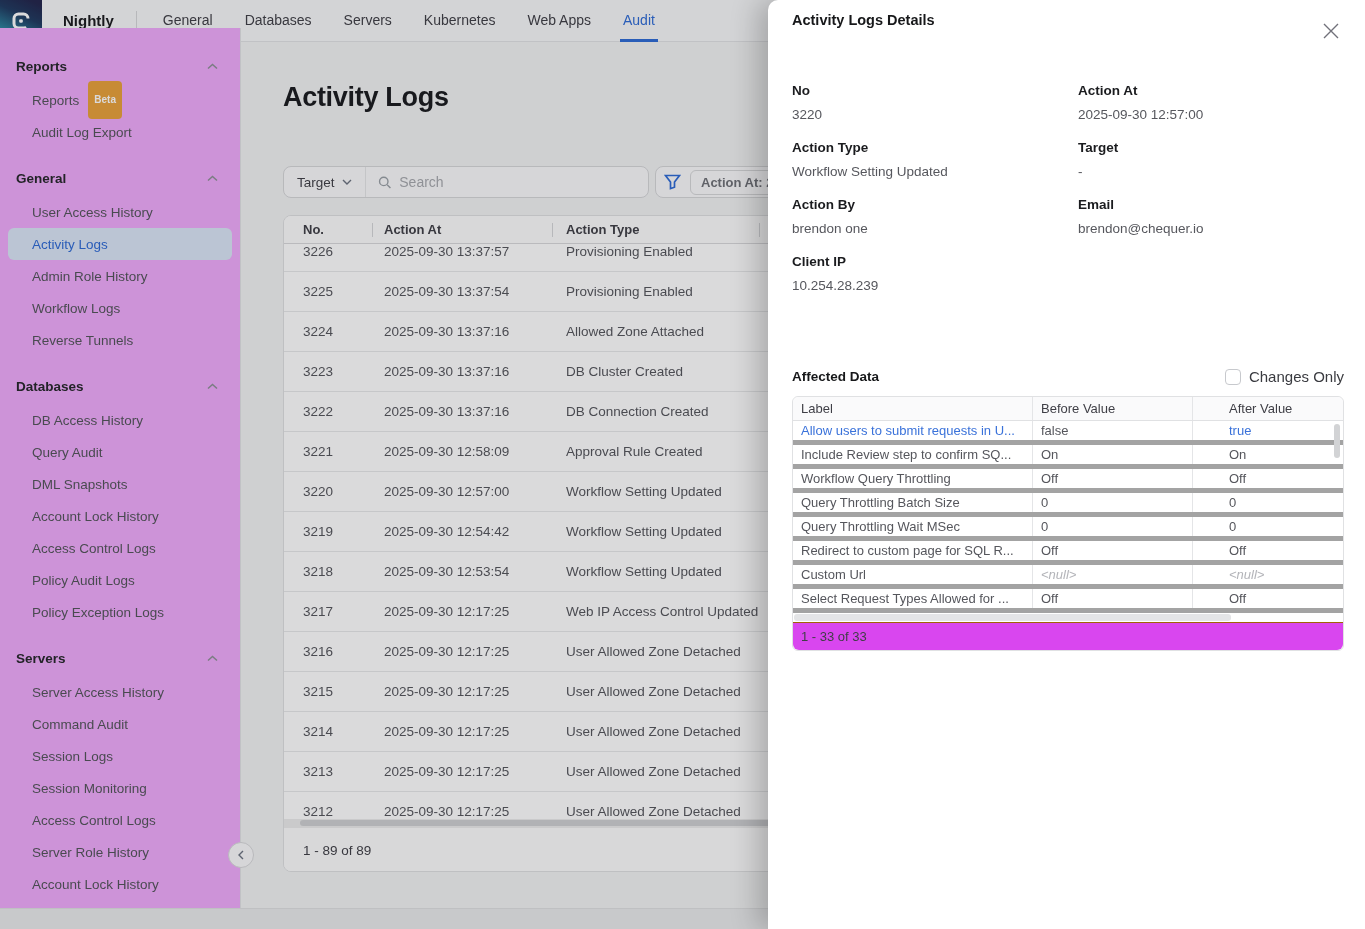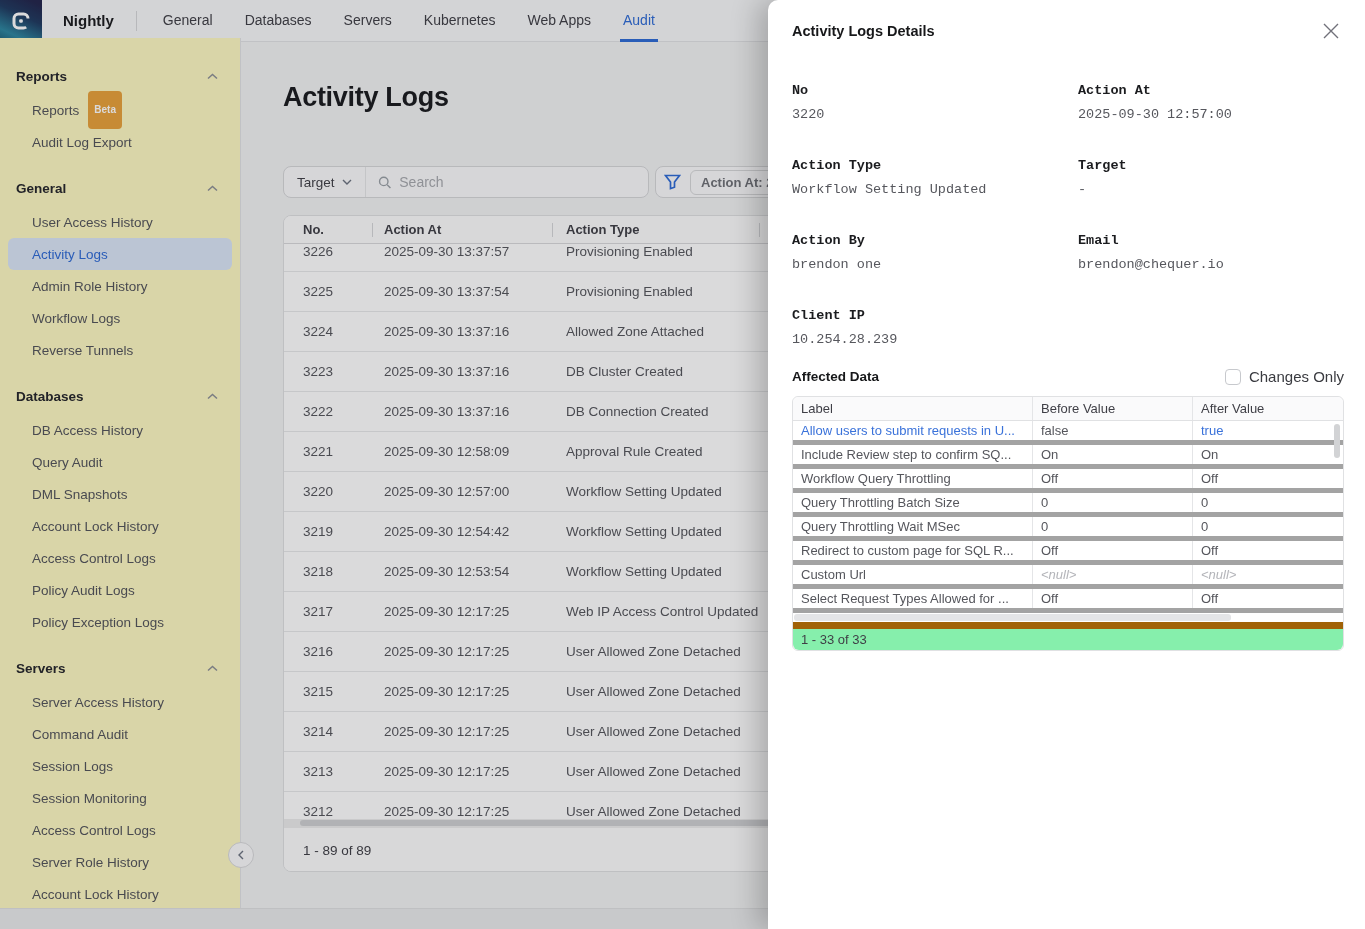--- a/index.html
+++ b/index.html
@@ -13,21 +13,21 @@
           background:linear-gradient(205deg,#23254c 8%,#1f3a60 40%,#2c86a0 78%,#1d5f77 100%);
           display:flex; align-items:center; justify-content:center; cursor:pointer; }
   .brand { margin-left:21px; font-weight:bold; font-size:15px; color:#1a1b1e; }
   .nav-divider { width:1px; height:20px; background:#d6d7d9; margin:0 26px 0 22px; }
   .tabs { display:flex; gap:32px; height:42px; }
   .tab { font-size:14px; color:#3f3f46; line-height:40px; position:relative; cursor:pointer; white-space:nowrap; }
   .tab.active { color:#2e6bd6; }
   .tab.active::after { content:""; position:absolute; left:-3px; right:-3px; bottom:0; height:3px; background:#2e6bd6; }
 
   
-  .sidebar { position:absolute; top:38px; left:0; width:241px; bottom:21px; background:#fef9c3;
+  .sidebar { position:absolute; top:28px; left:0; width:241px; bottom:21px; background:#f0abfc;
              border-right:1px solid #e2e3e5; padding-top:20px; overflow:hidden; }
   .section { margin-bottom:12px; }
   .section-title { display:flex; justify-content:space-between; align-items:center;
                    padding:0 22px 0 16px; height:36px; font-size:13.5px; font-weight:bold; color:#26272b; cursor:pointer; }
   .side-item { height:32px; margin:0 8px; padding-left:24px; border-radius:6px; font-size:13.5px;
                color:#54555b; display:flex; align-items:center; cursor:pointer; white-space:nowrap; }
   .side-item.active { background:#dbe6f7; color:#2e6bd6; }
   .badge { background:#e9a23b; color:#fff; font-size:10px; font-weight:bold; padding:13px 6px;
            border-radius:4px; margin-left:9px; line-height:12px; }
   .collapse-btn { position:absolute; left:228px; top:842px; width:26px; height:26px; border-radius:50%;
@@ -69,49 +69,49 @@
                color:#3f3f46; background:#fdfdfd; }
 
   .bottom-strip { position:absolute; left:0; right:0; top:908px; height:21px; background:#eaebec; border-top:1px solid #dfe0e2; }
 
   
   .dim { position:absolute; inset:0; background:rgba(16,19,26,0.155); z-index:10; }
 
   
   .drawer { position:absolute; top:0; left:768px; width:597px; height:929px; background:#fff; z-index:20;
             border-top-left-radius:10px; box-shadow:-10px 0 28px rgba(0,0,0,0.22); }
-  .drawer-title { position:absolute; left:24px; top:23px; font-size:14.5px; font-weight:bold; color:#17181a; }
+  .drawer-title { position:absolute; left:24px; top:12px; font-size:14.5px; font-weight:bold; color:#17181a; }
   .close-btn { position:absolute; right:22px; top:19px; width:24px; height:24px; display:flex;
                align-items:center; justify-content:center; cursor:pointer; }
-  .fields { position:absolute; left:24px; top:83px; display:grid; grid-template-columns:286px 266px; row-gap:36px;font-family:Liberation Mono, monospace; }
+  .fields { position:absolute; left:24px; top:83px; display:grid; grid-template-columns:286px 266px; row-gap:18px; }
   .f-label { font-size:13.5px; font-weight:bold; color:#1b1c1f; }
   .f-value { font-size:13.5px; color:#56575d; margin-top:9px; }
   .affected-head { position:absolute; left:24px; top:368px; width:552px; display:flex;
                    justify-content:space-between; align-items:center; }
   .affected-title { font-size:13.5px; font-weight:bold; color:#17181a; }
   .chk-wrap { display:flex; align-items:center; gap:8px; cursor:pointer; }
   .chk { width:16px; height:16px; border:1.5px solid #c7c9cd; border-radius:4px; background:#fff; }
   .chk-label { font-size:15px; color:#3a3b40; }
   .aff-table { position:absolute; left:24px; top:396px; width:552px; border:1px solid #e0e1e3;
                border-radius:6px; background:#fff; }
   .aff-header { display:flex; height:24px; align-items:center; background:#fafafb;
                 border-bottom:1px solid #e0e1e3; font-size:13px; color:#3f3f46; border-radius:6px 6px 0 0; }
   .ac1 { width:240px; flex:0 0 240px; padding-left:8px; height:100%; display:flex; align-items:center;
          border-right:1px solid #e4e5e7; overflow:hidden; white-space:nowrap; }
   .ac2 { width:160px; flex:0 0 160px; padding-left:8px; height:100%; display:flex; align-items:center;
          border-right:1px solid #e4e5e7; overflow:hidden; white-space:nowrap; }
-  .ac3 { flex:1; padding-left:8px; height:100%; display:flex; align-items:center; overflow:hidden; white-space:nowrap; }
+  .ac3 { flex:1; padding-left:8px; height:100%; display:flex; align-items:center; overflow:hidden; white-space:nowrap;margin-left:28px; }
   .aff-row { display:flex; height:24px; border-bottom:5px solid #a3a3a3; font-size:13px; color:#55565c; }
   .link { color:#3a72da; cursor:pointer; }
   .nul { font-style:italic; color:#b3b4b9; }
   .aff-vthumb { position:absolute; right:3px; top:28px; width:6px; height:34px; border-radius:3px; background:#d2d3d5; }
   .aff-hscroll { height:9px; position:relative; background:#fff; }
   .aff-hthumb { position:absolute; left:1px; top:1px; width:437px; height:7px; border-radius:3px; background:#e4e5e7; }
   .aff-footer { height:28px; display:flex; align-items:center; padding-left:8px; font-size:13px; color:#3f3f46;
-                background:#86efac; border-top:7px solid #a16207; border-radius:0 0 6px 6px; }
+                background:#d946ef; border-top:1px solid #a16207; border-radius:0 0 6px 6px; }
   svg { display:block; }
 </style>
 </head>
 <body>
 
 <div class="topnav">
   <div class="logo">
     <svg width="22" height="22" viewBox="0 0 22 22">
       <rect x="4" y="4" width="14" height="14" rx="4.5" fill="none" stroke="#ffffff" stroke-width="3" stroke-dasharray="40 9" stroke-dashoffset="28"></rect>
       <rect x="9.2" y="9.2" width="3.6" height="3.6" rx="1.2" fill="#ffffff"></rect>

